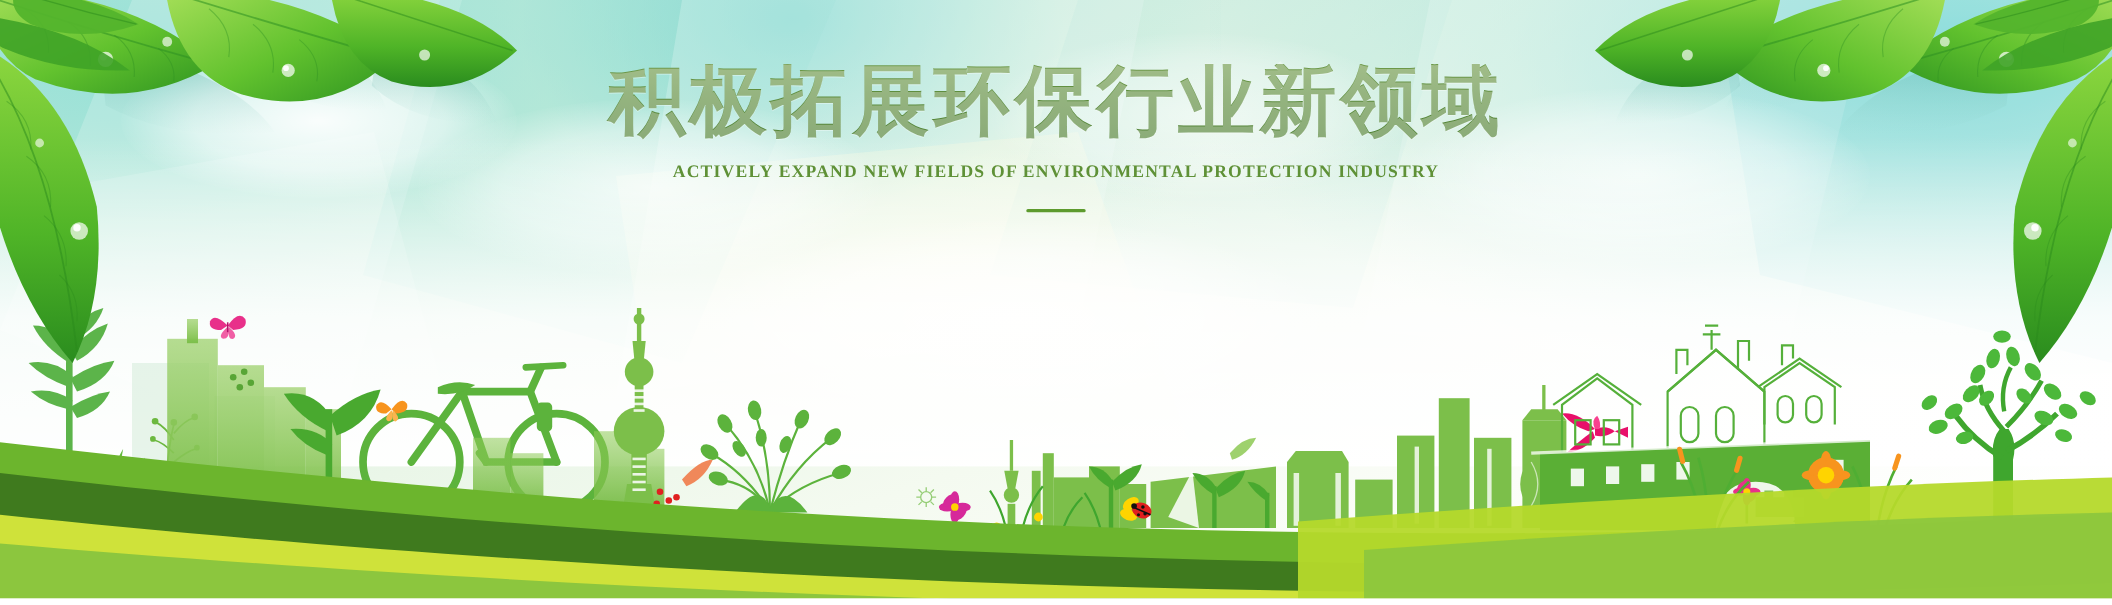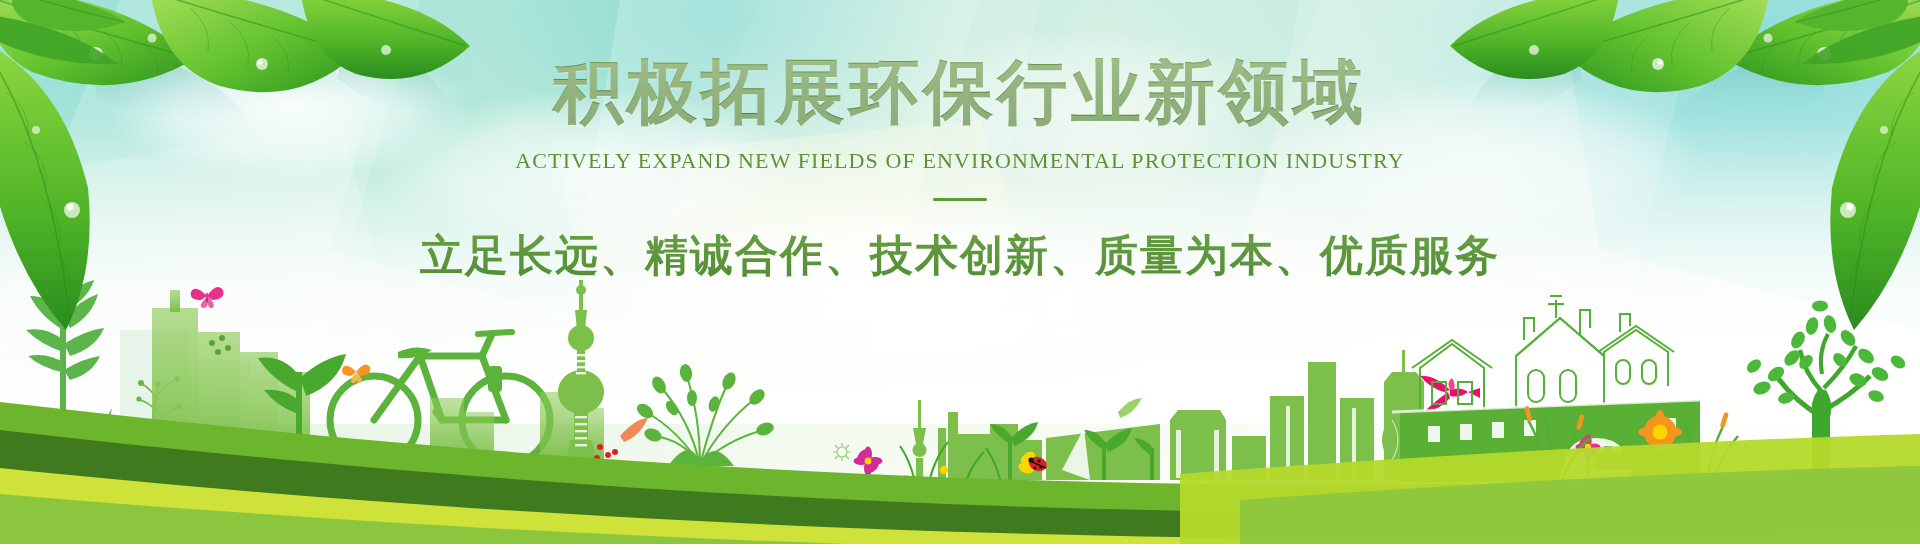--- a/index.html
+++ b/index.html
@@ -46,22 +46,22 @@
     letter-spacing:4px;
     color:#5d8c3e;
     background:linear-gradient(to bottom,#6f9a4a 0%,#5a8a3a 48%,#4d7f31 100%);
     -webkit-background-clip:text; background-clip:text;
     -webkit-text-fill-color:transparent;
     text-shadow:0 1px 0 rgba(255,255,255,.35);
   }
   .subtitle-en{
     margin-top:20px;
     font-family:"Liberation Serif", serif;
-    font-weight:400;
-    font-size:22px;
+    font-weight:700;
+    font-size:16px;
     letter-spacing:1.1px;
     color:#5f9137;
   }
   .divider{
     margin:24px auto 0;
     width:54px; height:3px;
     background:#5d9b2e;
     border-radius:2px;
   }
   .tagline-cn{
@@ -107,21 +107,20 @@
   <div class="cloud" style="left:900px;  top:30px;  width:380px; height:150px; opacity:.6;"></div>
   <div class="cloud" style="left:1280px; top:80px;  width:420px; height:160px; opacity:.75;"></div>
   <div class="cloud" style="left:640px;  top:200px; width:560px; height:180px; opacity:.9;"></div>
 
   <div class="sky-wash wash-d"></div>
 
   <div class="text-block">
     <div class="title-cn">积极拓展环保行业新领域</div>
     <div class="subtitle-en">ACTIVELY EXPAND NEW FIELDS OF ENVIRONMENTAL PROTECTION INDUSTRY</div>
     <div class="divider"></div>
-    <div class="tagline-cn">立足长远、精诚合作、技术创新、质量为本、优质服务</div>
   </div>
 
   <svg class="scenery" viewBox="0 0 1920 550" preserveAspectRatio="none">
     <defs>
       <linearGradient id="cityFade" x1="0" y1="0" x2="0" y2="1">
         <stop offset="0%" stop-color="#9ed16d" stop-opacity="0.75"></stop>
         <stop offset="100%" stop-color="#7cbf4a" stop-opacity="1"></stop>
       </linearGradient>
       <linearGradient id="cityFade2" x1="0" y1="0" x2="0" y2="1">
         <stop offset="0%" stop-color="#8ecb57" stop-opacity="0.55"></stop>

